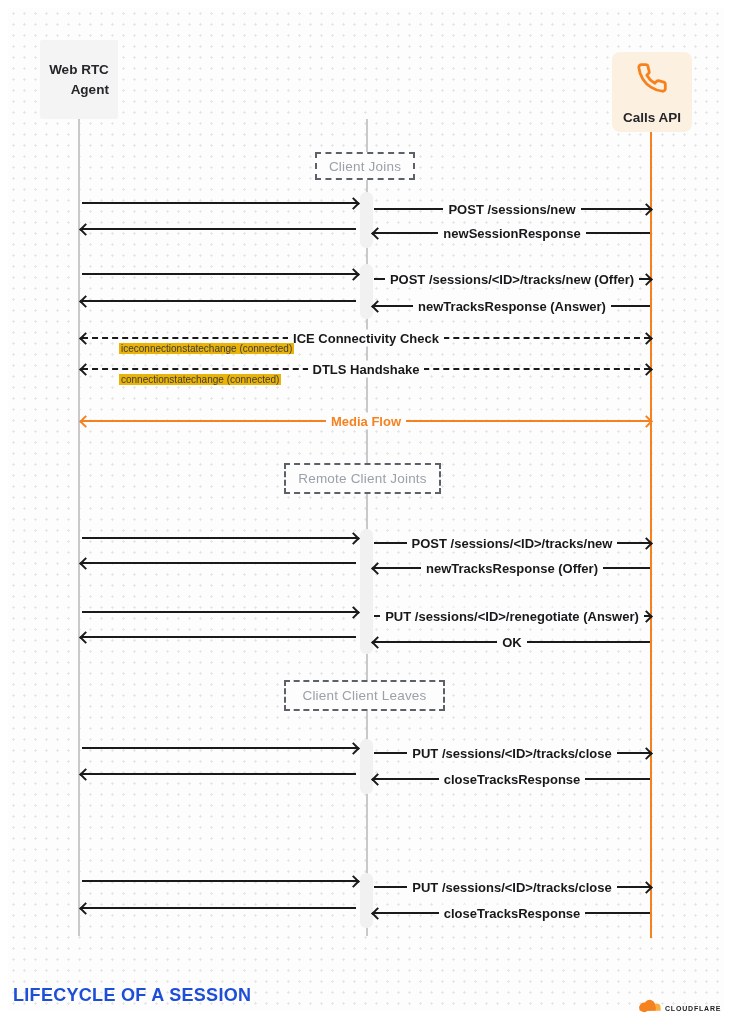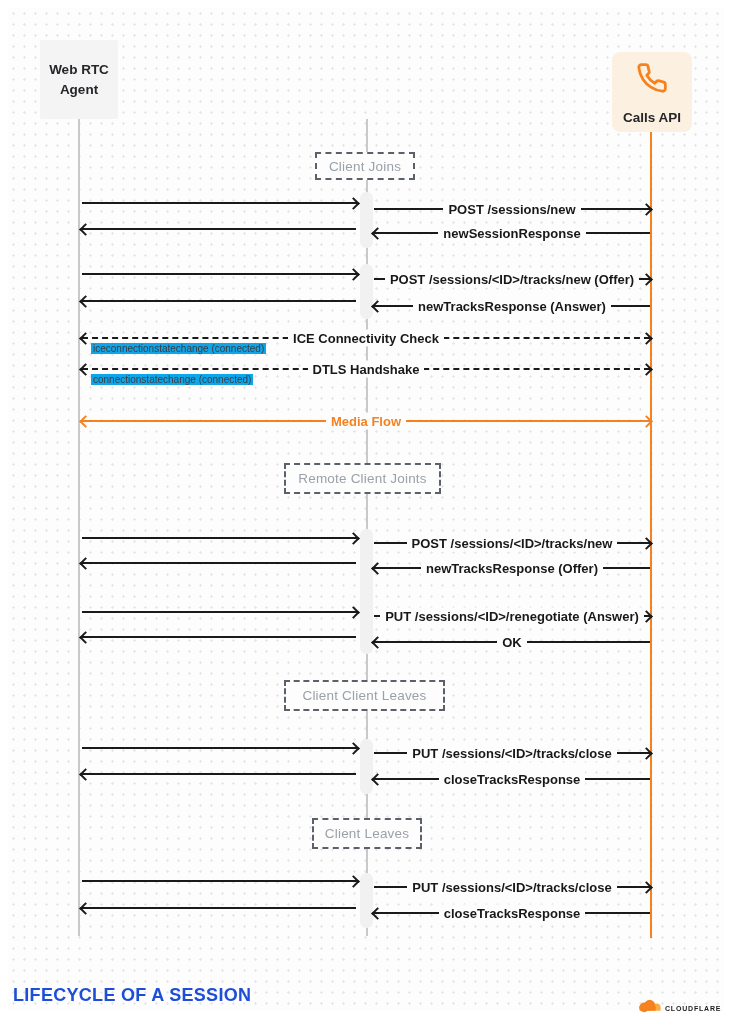--- a/index.html
+++ b/index.html
@@ -17,21 +17,21 @@
     background-size:11px 11px;
   }
   .stage { position:absolute; inset:0; }
 
   
   .actor {
     position:absolute; display:flex; flex-direction:column;
     align-items:center; justify-content:center;
     background:#f4f4f5; border-radius:2px;
     font-weight:700; font-size:13.5px; color:#26262a;
-    text-align:center; line-height:1.45; z-index:5;
+    text-align:right; line-height:1.45; z-index:5;
   }
   .actor .actor-label { white-space:pre-line; }
   .actor.calls {
     background:#fcf0e1; border-radius:8px;
     justify-content:flex-start; padding-top:10px;
   }
   .actor.calls .actor-label { margin-top:8px; }
 
   
   .lifeline { position:absolute; width:2px; background:#c9c9cb; z-index:1; }
@@ -70,22 +70,22 @@
   }
   .lbl > span {
     display:inline-block; background:#fdfdfd; padding:2px 5px;
     font-weight:700; font-size:13px; color:#18181b; white-space:nowrap;
   }
   .msg.orange .lbl > span { color:#f6821f; }
 
   
   .sub {
     position:absolute; z-index:4;
-    font-size:10px; color:#3c3c40; background:#0ea5e9;
-    padding:0 2px; white-space:nowrap;
+    font-size:10px; color:#3c3c40; background:#eab308;
+    padding:0 2px; white-space:nowrap;margin-left:28px;
   }
 
   
   .footer-title {
     position:absolute; left:13px; top:985px; z-index:6;
     font-size:18px; font-weight:700; letter-spacing:.3px; color:#1d4ed8;
   }
   .brand {
     position:absolute; left:636px; top:998px; z-index:6;
     display:flex; align-items:center; gap:3px;
@@ -124,23 +124,20 @@
   </div>
 
   <div class="phase" style="left:315px; top:152px; width:100px; height:28px;">
     <span>Client Joins</span>
   </div>
   <div class="phase" style="left:284px; top:463px; width:157px; height:31px;">
     <span>Remote Client Joints</span>
   </div>
   <div class="phase" style="left:284px; top:680px; width:161px; height:31px;">
     <span>Client Client Leaves</span>
-  </div>
-  <div class="phase" style="left:312px; top:818px; width:110px; height:31px;">
-    <span>Client Leaves</span>
   </div>
 
   <div class="msg" style="left:82px; top:202px; width:275px;">
     <span class="rail"></span>
       <span class="ch r"></span>
   </div>
   <div class="msg" style="left:374px; top:208px; width:276px;">
     <span class="rail"></span>
       <span class="ch r"></span>
     <span class="lbl"><span>POST /sessions/new</span></span>

